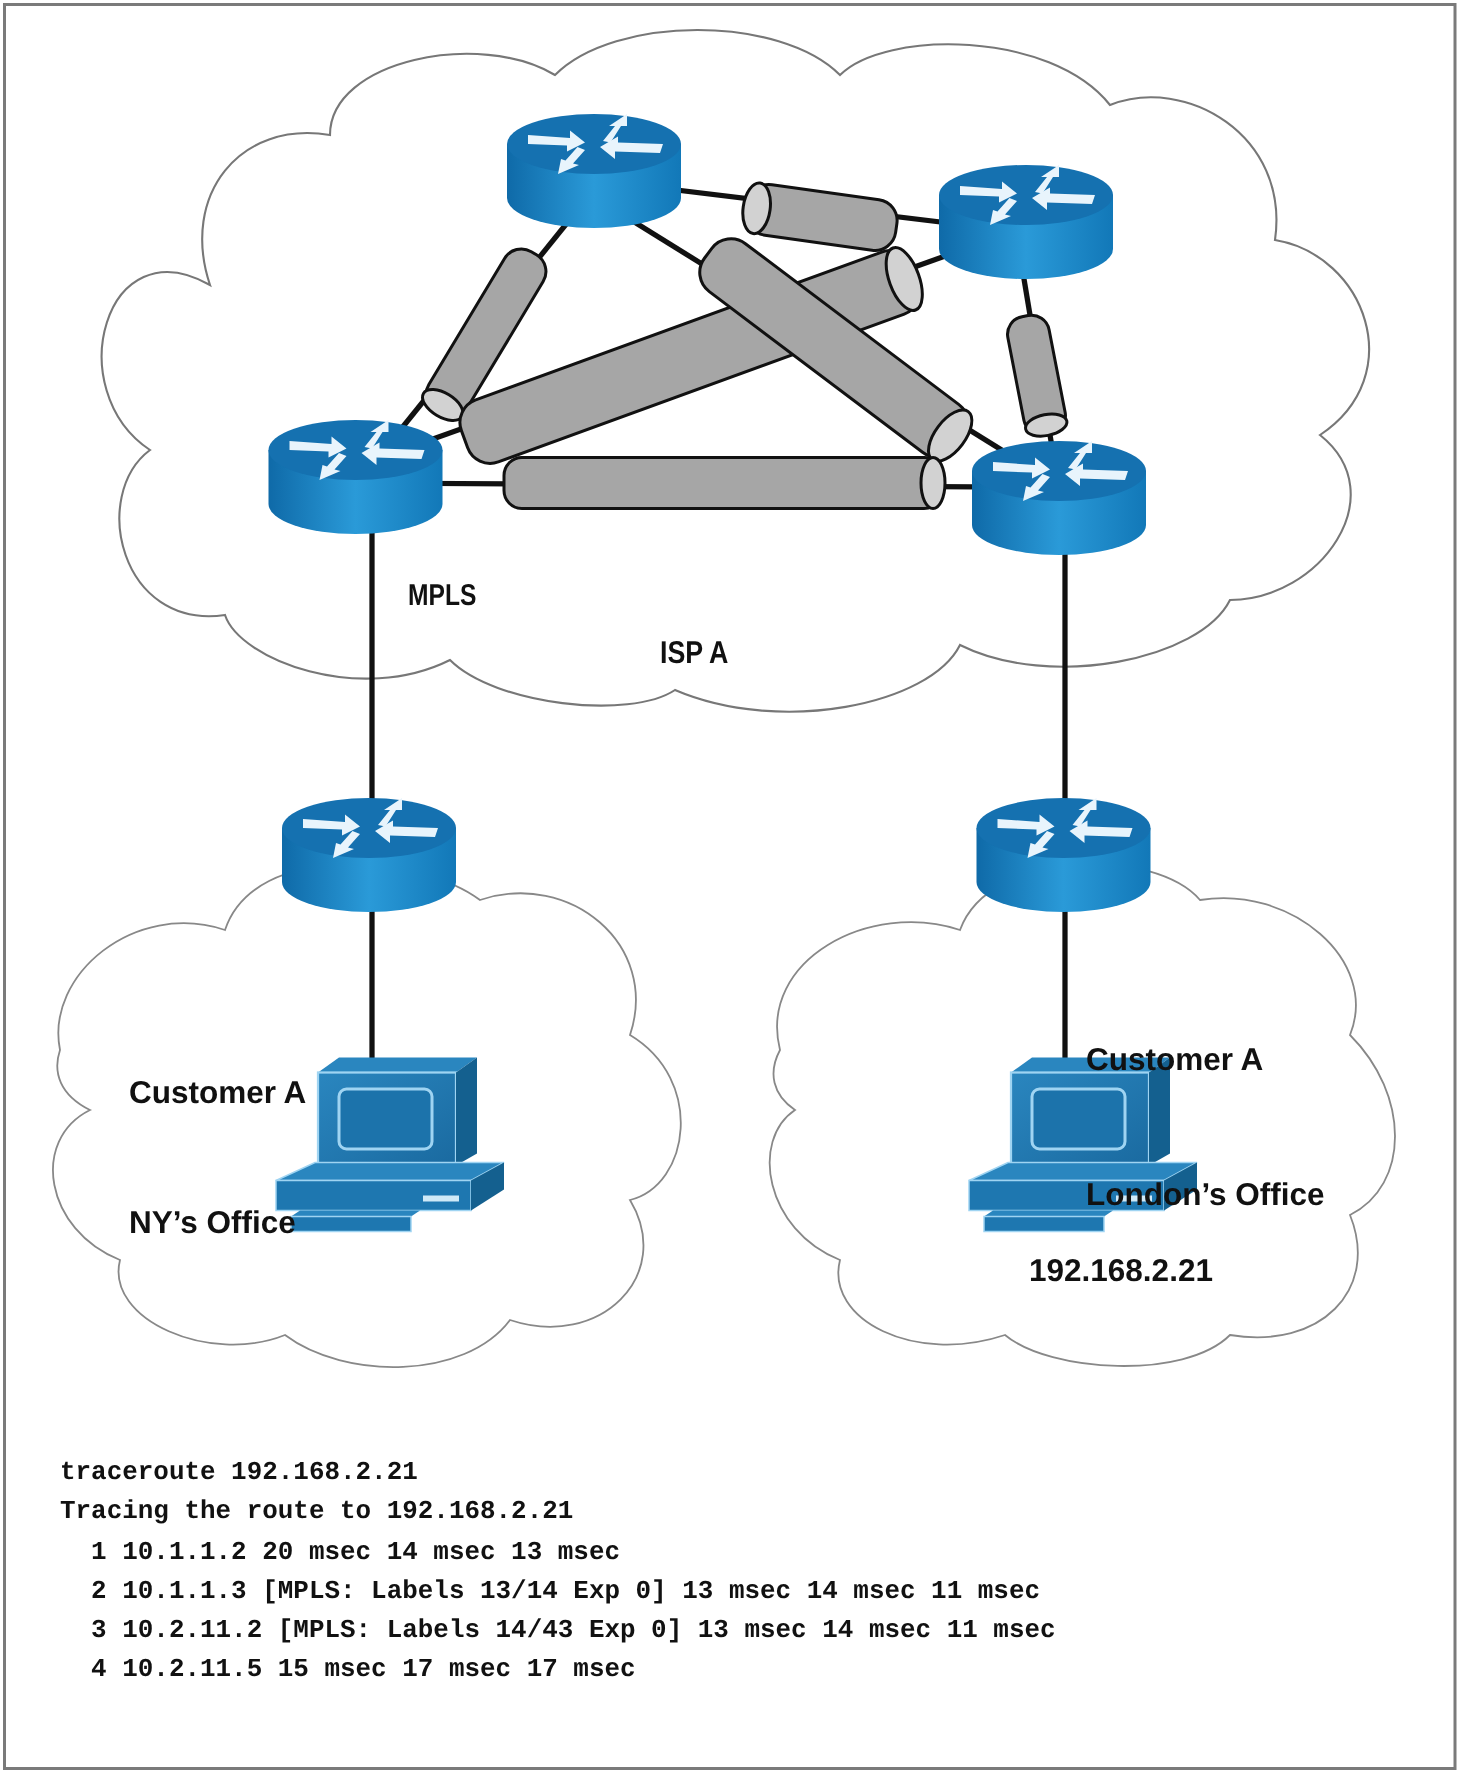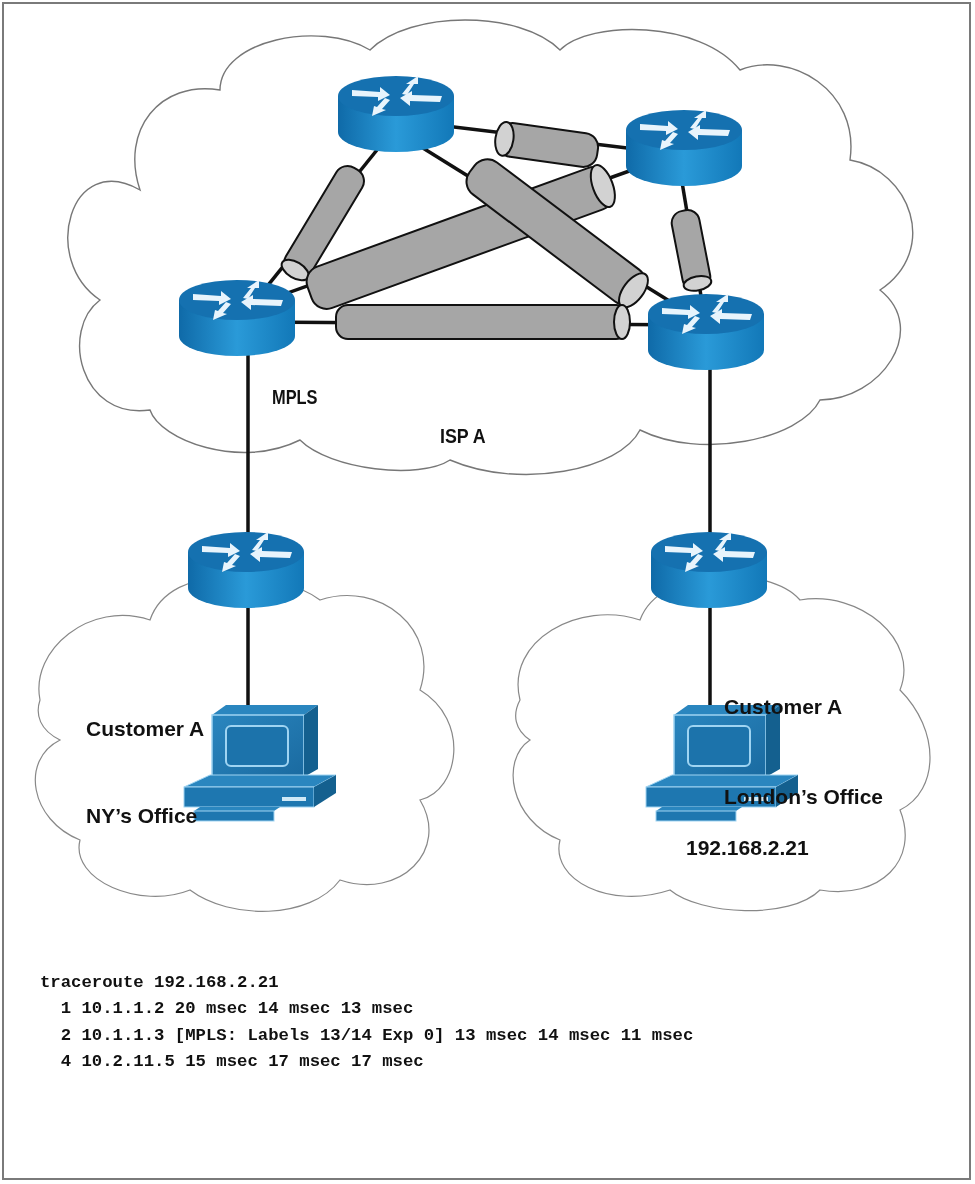--- a/index.html
+++ b/index.html
@@ -121,16 +121,18 @@
   <div>NY’s Office</div>
 </div>
 <div class="lbl london">
   <div>Customer A</div>
   <div>London’s Office</div>
 </div>
 <div class="lbl ip">192.168.2.21</div>
 
 <div class="term">
   <div>traceroute 192.168.2.21</div>
+  <div>Tracing the route to 192.168.2.21</div>
   <div>  1 10.1.1.2 20 msec 14 msec 13 msec</div>
   <div>  2 10.1.1.3 [MPLS: Labels 13/14 Exp 0] 13 msec 14 msec 11 msec</div>
+  <div>  3 10.2.11.2 [MPLS: Labels 14/43 Exp 0] 13 msec 14 msec 11 msec</div>
   <div>  4 10.2.11.5 15 msec 17 msec 17 msec</div>
 </div>
 
 </body></html>

